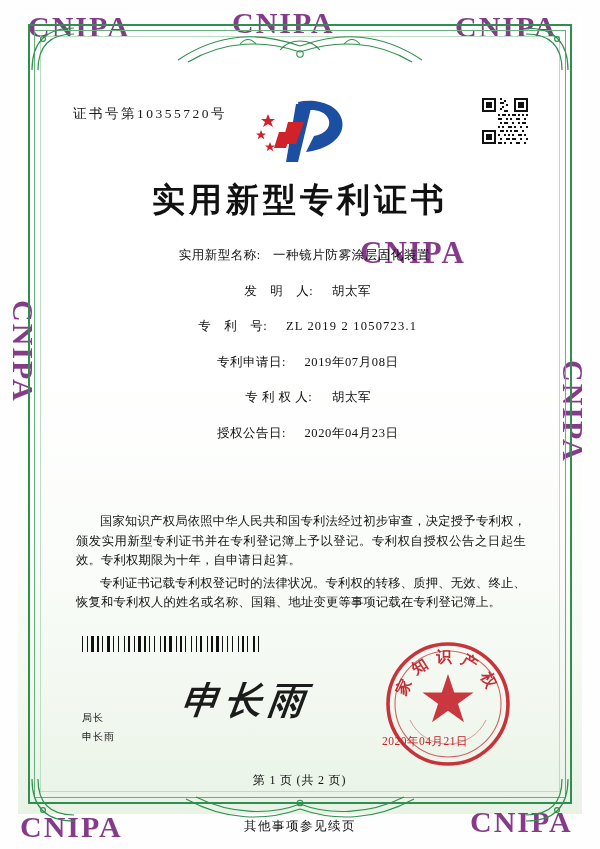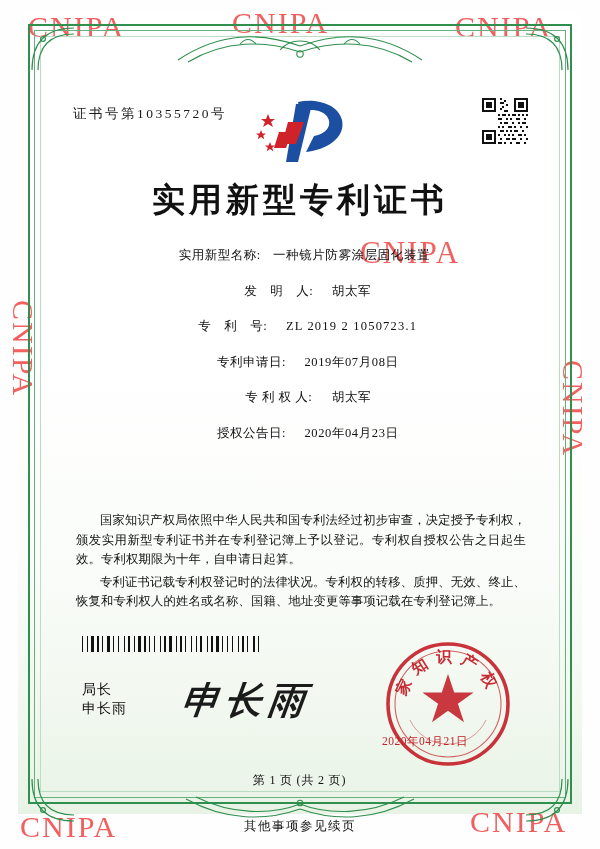--- a/index.html
+++ b/index.html
@@ -31,22 +31,22 @@
     width: 564px;
     height: 800px;
     background:
       linear-gradient(to top, #e8f3e6 0%, #f2f8f0 14%, #fbfdfa 34%, #ffffff 58%);
   }
 
   
   .wm {
     position: absolute;
     font-family: "Liberation Serif", serif;
-    font-weight: normal;
-    color: #ef4444;
+    font-weight: bold;
+    color: #701a75;
     opacity: .85;
     letter-spacing: 2px;
     white-space: nowrap;
     user-select: none;
   }
   .wm.v { writing-mode: vertical-rl; }
 
   .wm1 { left: 28px;  top: 10px;  font-size: 30px; }
   .wm2 { left: 232px; top: 6px;   font-size: 30px; }
   .wm3 { left: 455px; top: 10px;  font-size: 30px; }
@@ -197,21 +197,20 @@
     width: 450px;
     font-size: 12.3px;
     line-height: 19.5px;
     color: #111;
     text-align: justify;
   }
   .paras p {
     margin: 0 0 3px 0;
     text-indent: 24px;
     letter-spacing: 0.2px;
-    font-family: Liberation Mono, monospace;
   }
 
   
   .barcode {
     position: absolute;
     left: 82px;
     top: 636px;
     width: 240px;
     height: 16px;
     overflow: hidden;
@@ -222,22 +221,22 @@
     height: 16px;
     background: #111;
     margin-right: 1px;
     vertical-align: top;
   }
 
   
   .sig-label {
     position: absolute;
     left: 82px;
-    top: 680px;
-    font-size: 14px;
+    top: 708px;
+    font-size: 10px;
     line-height: 19px;
     color: #111;
     letter-spacing: 1px;
   }
   .sig-hand {
     position: absolute;
     left: 182px;
     top: 676px;
     font-size: 37px;
     color: #1b1b1b;

